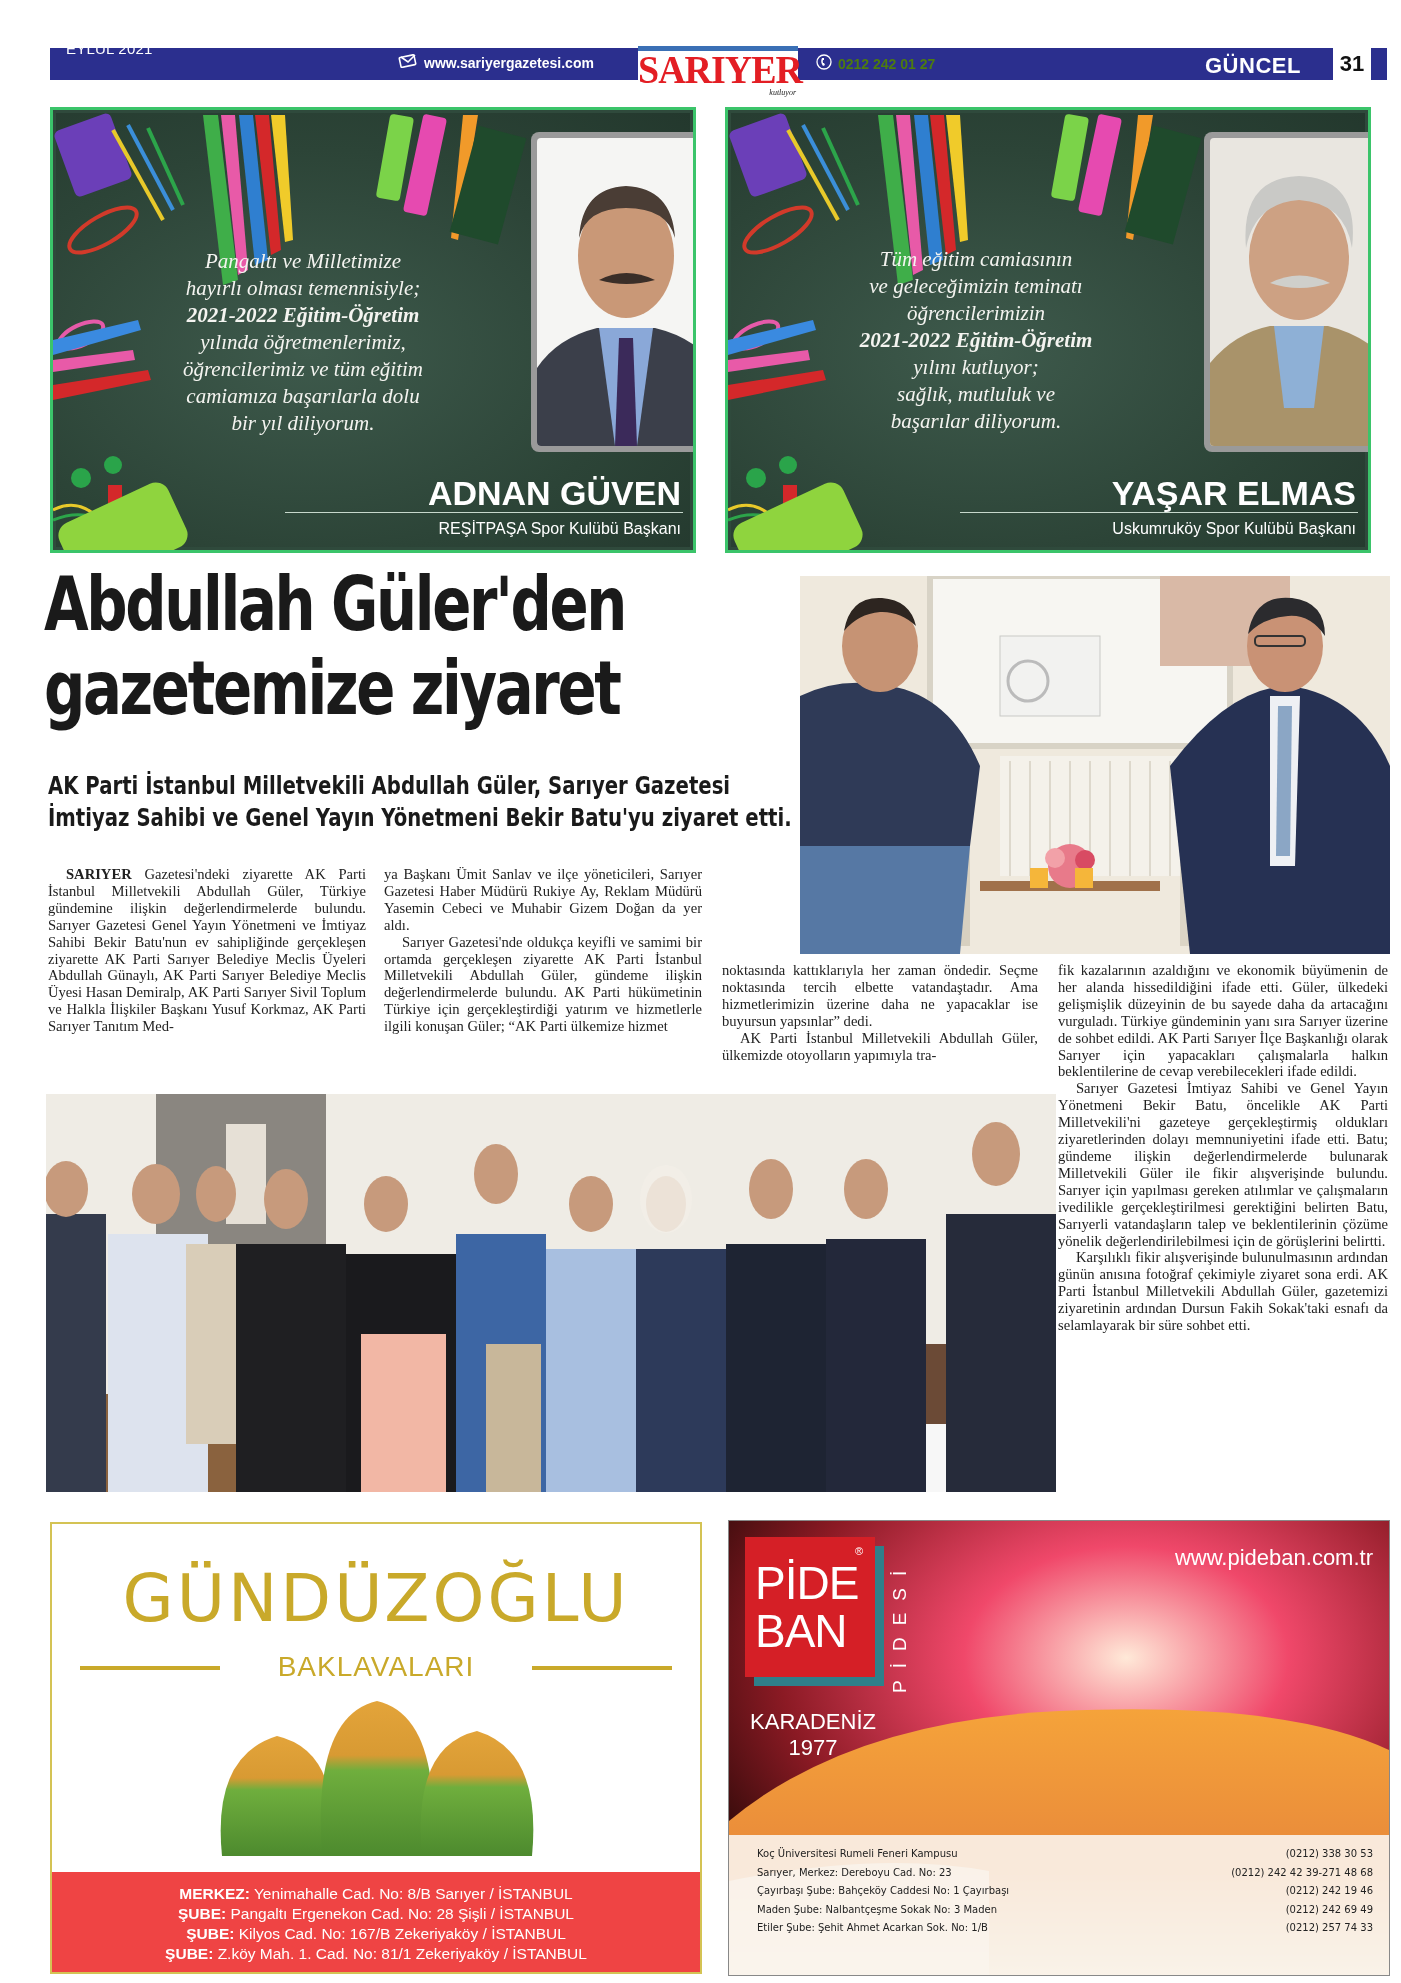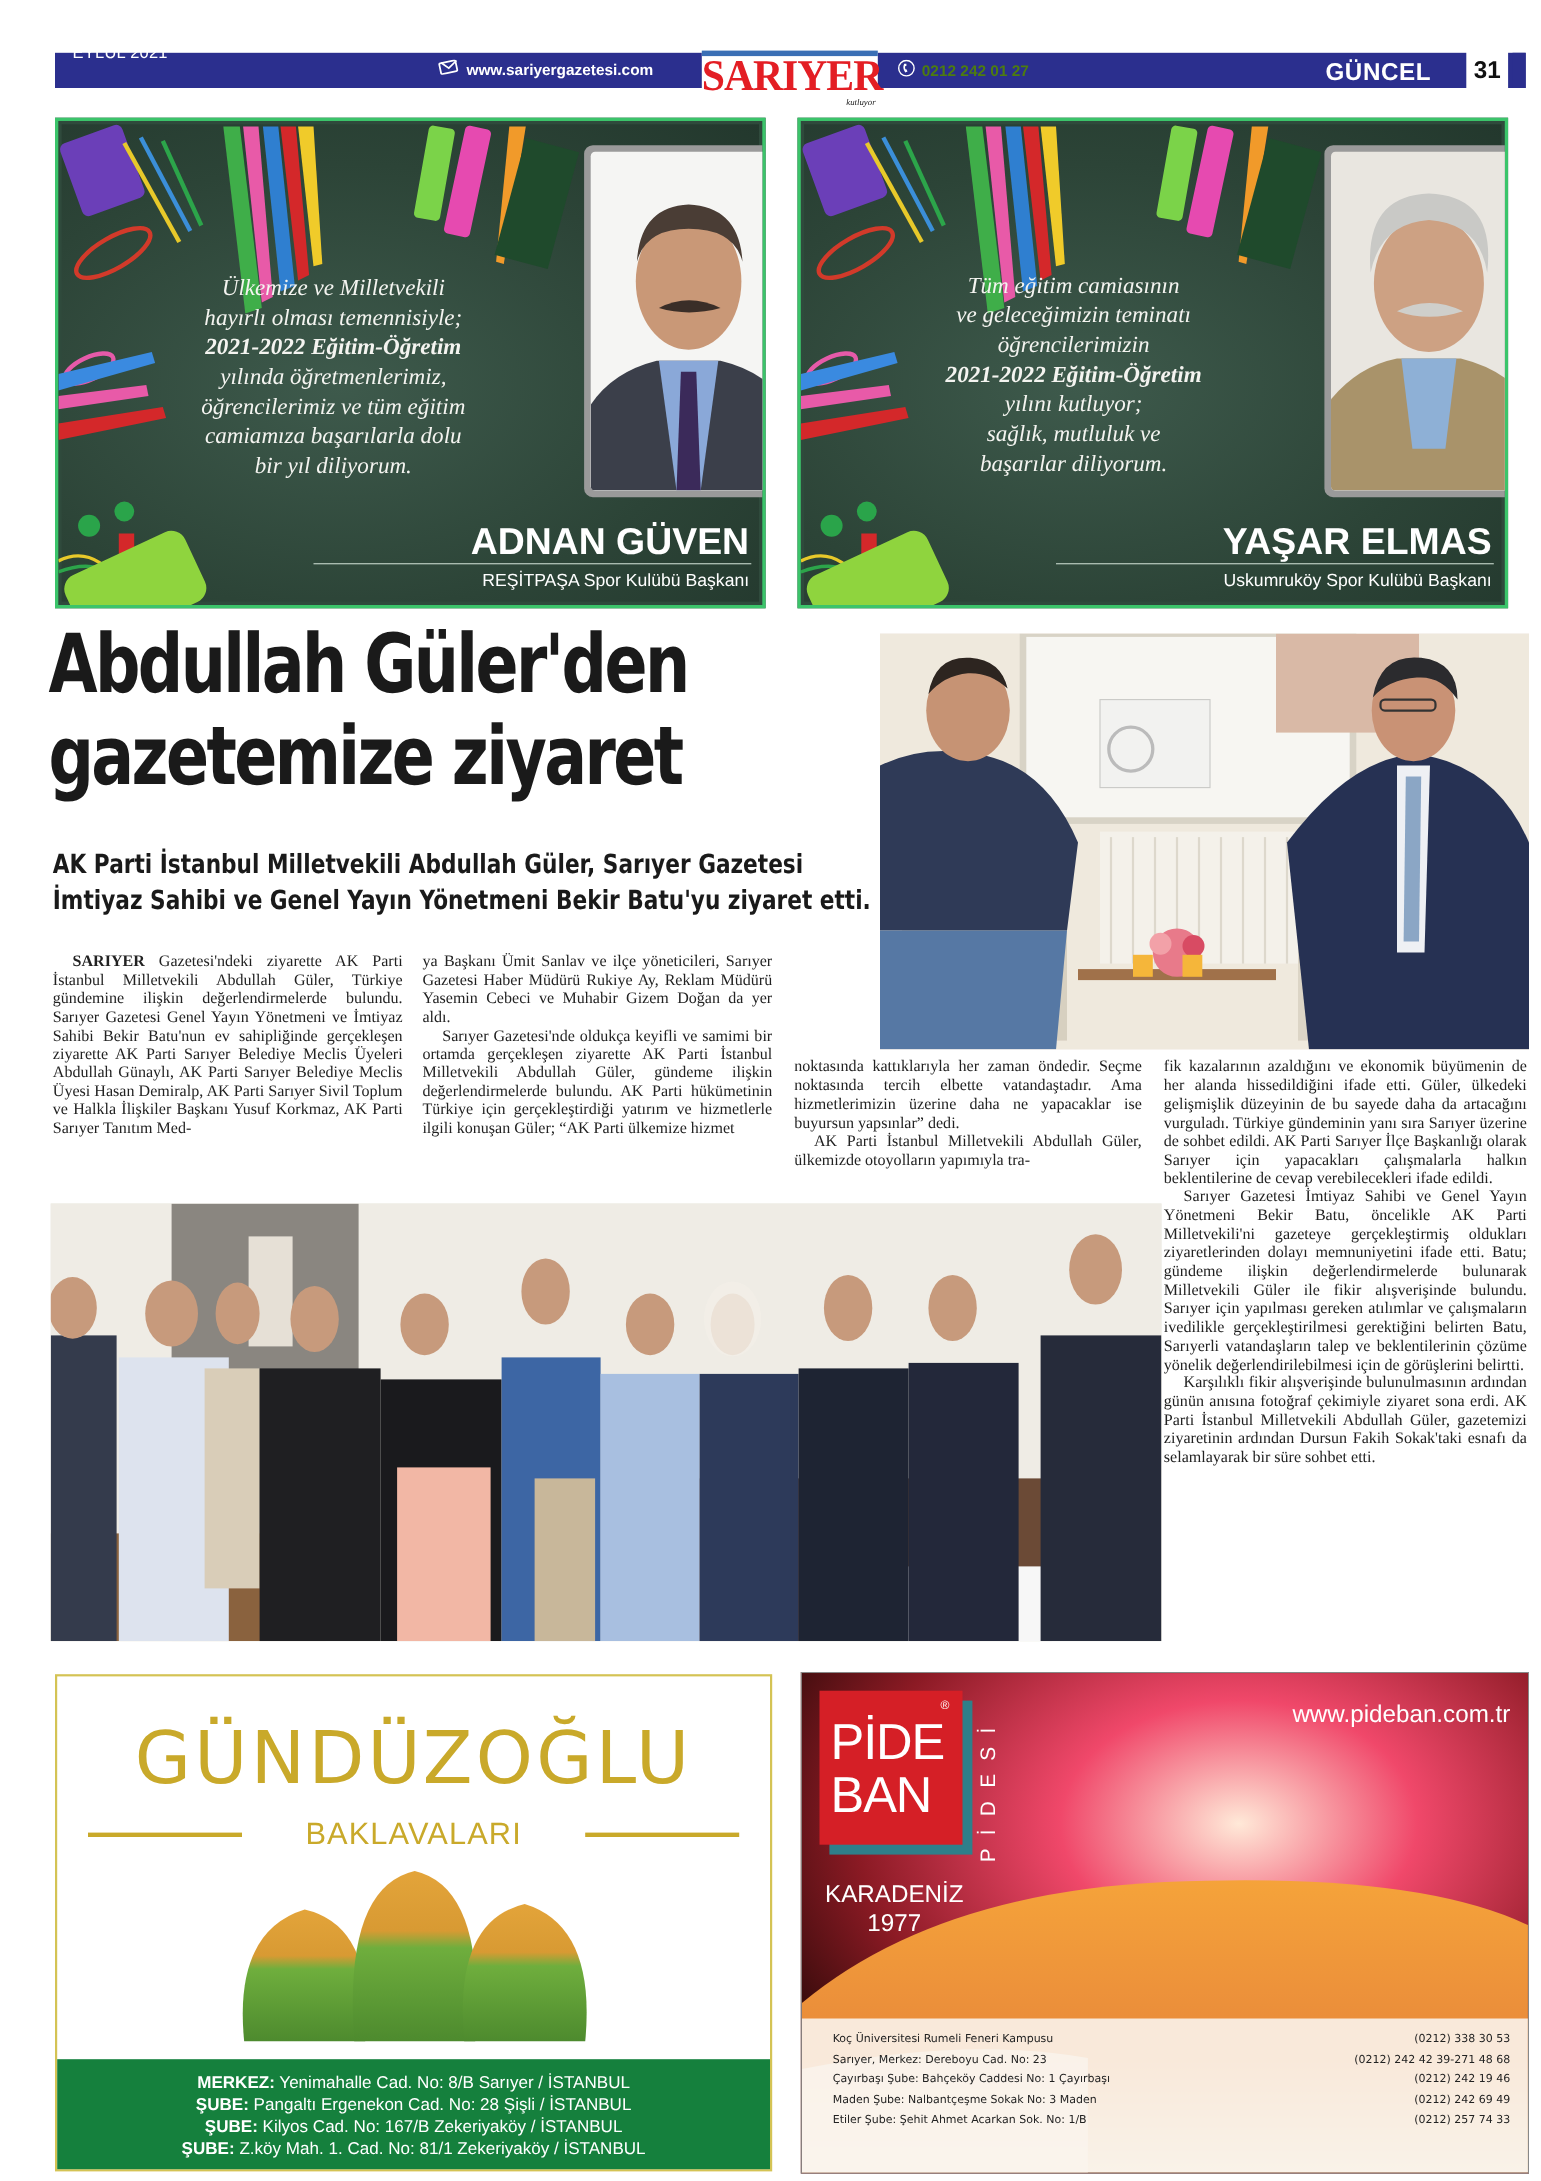--- a/index.html
+++ b/index.html
@@ -37,21 +37,21 @@
   .col p b{font-weight:bold;}
   
   .photo1{left:800px;top:576px;width:590px;height:378px;overflow:hidden;background:#e8e2d6;}
   .photo2{left:46px;top:1094px;width:1010px;height:398px;overflow:hidden;background:#ece9e2;}
   
   .ad1{left:50px;top:1522px;width:652px;height:452px;border:2px solid #d4c354;box-sizing:border-box;background:#fff;}
   .ad1 .brand{position:absolute;left:0;width:100%;top:38px;text-align:center;font-family:"DejaVu Sans",sans-serif;font-size:66px;color:#c9a92a;letter-spacing:3px;line-height:74px;}
   .ad1 .subline{position:absolute;left:16px;right:16px;top:128px;height:30px;}
   .ad1 .subline .l{position:absolute;top:14px;height:4px;background:#c9a92a;}
   .ad1 .subline .t{position:absolute;left:0;width:100%;text-align:center;font-family:"Liberation Sans",sans-serif;font-size:28px;color:#c9a92a;letter-spacing:1px;line-height:30px;}
-  .ad1 .foot{position:absolute;left:0;bottom:0;width:100%;height:100px;background:#15803d;color:#fff;font-family:"Liberation Sans",sans-serif;font-size:15.5px;text-align:center;padding-top:12px;box-sizing:border-box;line-height:20px;}
+  .ad1 .foot{position:absolute;left:0;bottom:0;width:100%;height:100px;background:#ef4444;color:#fff;font-family:"Liberation Sans",sans-serif;font-size:15.5px;text-align:center;padding-top:12px;box-sizing:border-box;line-height:20px;}
   .ad2{left:728px;top:1520px;width:662px;height:456px;border:1px solid #888;box-sizing:border-box;overflow:hidden;background:#7a1a12;}
   .ad2 .logo{position:absolute;left:16px;top:16px;width:130px;height:140px;background:#d51f26;box-shadow:9px 9px 0 #2f7f8a;}
   .ad2 .logo .t{position:absolute;left:10px;top:22px;color:#fff;font-family:"Liberation Sans",sans-serif;font-size:46px;line-height:48px;letter-spacing:-1px;}
   .ad2 .logo .r{position:absolute;right:12px;top:8px;color:#fff;font-size:11px;font-family:"Liberation Sans",sans-serif;}
   .ad2 .vert{position:absolute;left:160px;top:22px;width:26px;height:150px;color:#fff;font-family:"Liberation Sans",sans-serif;font-size:19px;writing-mode:vertical-rl;transform:rotate(180deg);letter-spacing:12px;}
   .ad2 .kar{position:absolute;left:14px;top:188px;width:140px;text-align:center;color:#fff;font-family:"Liberation Sans",sans-serif;font-size:22px;line-height:26px;}
   .ad2 .web{position:absolute;right:16px;top:24px;color:#fff;font-family:"Liberation Sans",sans-serif;font-size:22px;}
   .ad2 .foot{position:absolute;left:0;bottom:0;width:100%;height:140px;background:rgba(250,246,240,0.88);padding:10px 16px 0 28px;box-sizing:border-box;font-family:"DejaVu Sans",sans-serif;font-size:10px;line-height:18.6px;color:#222;}
   .ad2 .foot .row{display:flex;justify-content:space-between;white-space:nowrap;}
 </style>
@@ -114,21 +114,21 @@
     <polygon points="0,250 80,240 82,250 0,262" fill="#e85aa8"></polygon>
     <polygon points="0,275 95,260 98,270 0,290" fill="#d4282a"></polygon>
     <circle cx="28" cy="368" r="10" fill="#2aa44a"></circle>
       <circle cx="60" cy="355" r="9" fill="#2aa44a"></circle>
     <rect x="55" y="375" width="14" height="40" fill="#d4282a"></rect>
     <path d="M0 400 Q40 380 70 446" stroke="#e8c92a" stroke-width="3" fill="none"></path>
     <path d="M0 410 Q50 390 80 446" stroke="#2ca54a" stroke-width="3" fill="none"></path>
     <rect x="10" y="390" width="120" height="70" rx="14" fill="#8fd43e" transform="rotate(-25 70 425)"></rect>
   </svg>
   <div class="msg">
-    <div>Ülkemize ve Milletvekili</div>
+    <div>Pangaltı ve Milletimize</div>
     <div>hayırlı olması temennisiyle;</div>
     <div><b>2021-2022 Eğitim-Öğretim</b></div>
     <div>yılında öğretmenlerimiz,</div>
     <div>öğrencilerimiz ve tüm eğitim</div>
     <div>camiamıza başarılarla dolu</div>
     <div>bir yıl diliyorum.</div>
   </div>
   <div class="photo" style="left:478px;">
     <div class="in" style="background:#f5f5f3;">
       <svg width="178" height="308" viewBox="0 0 178 308">

